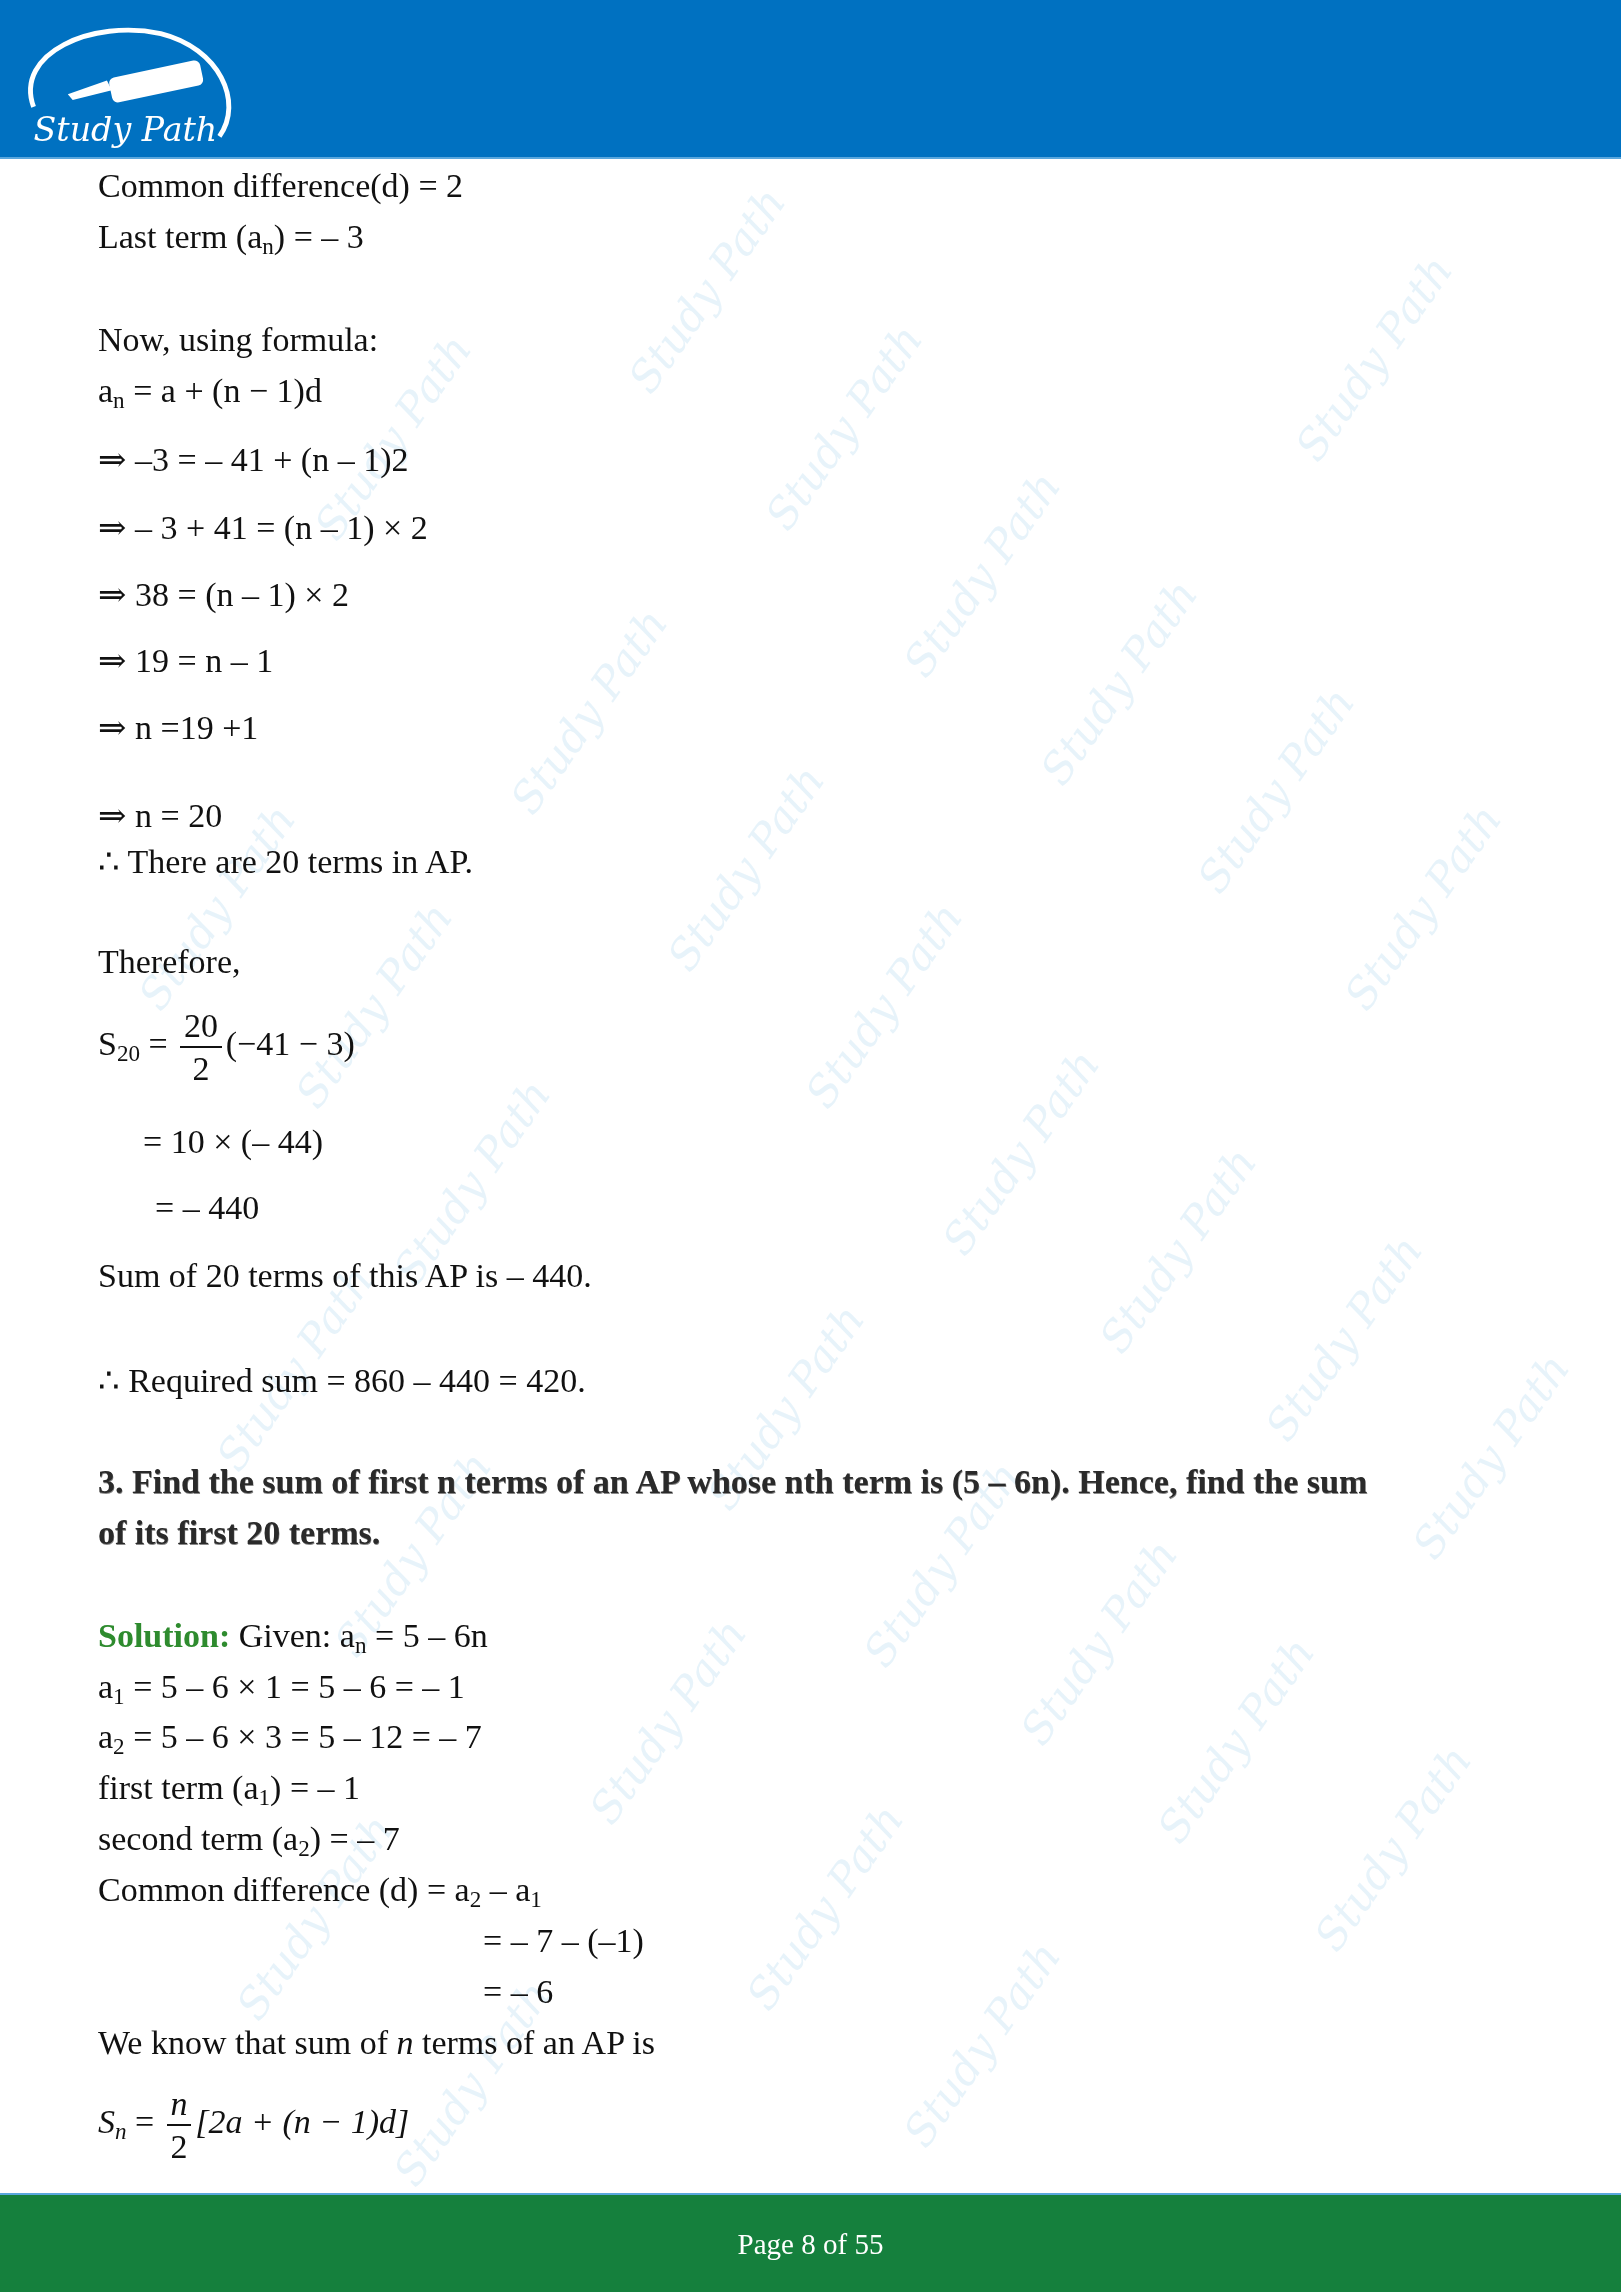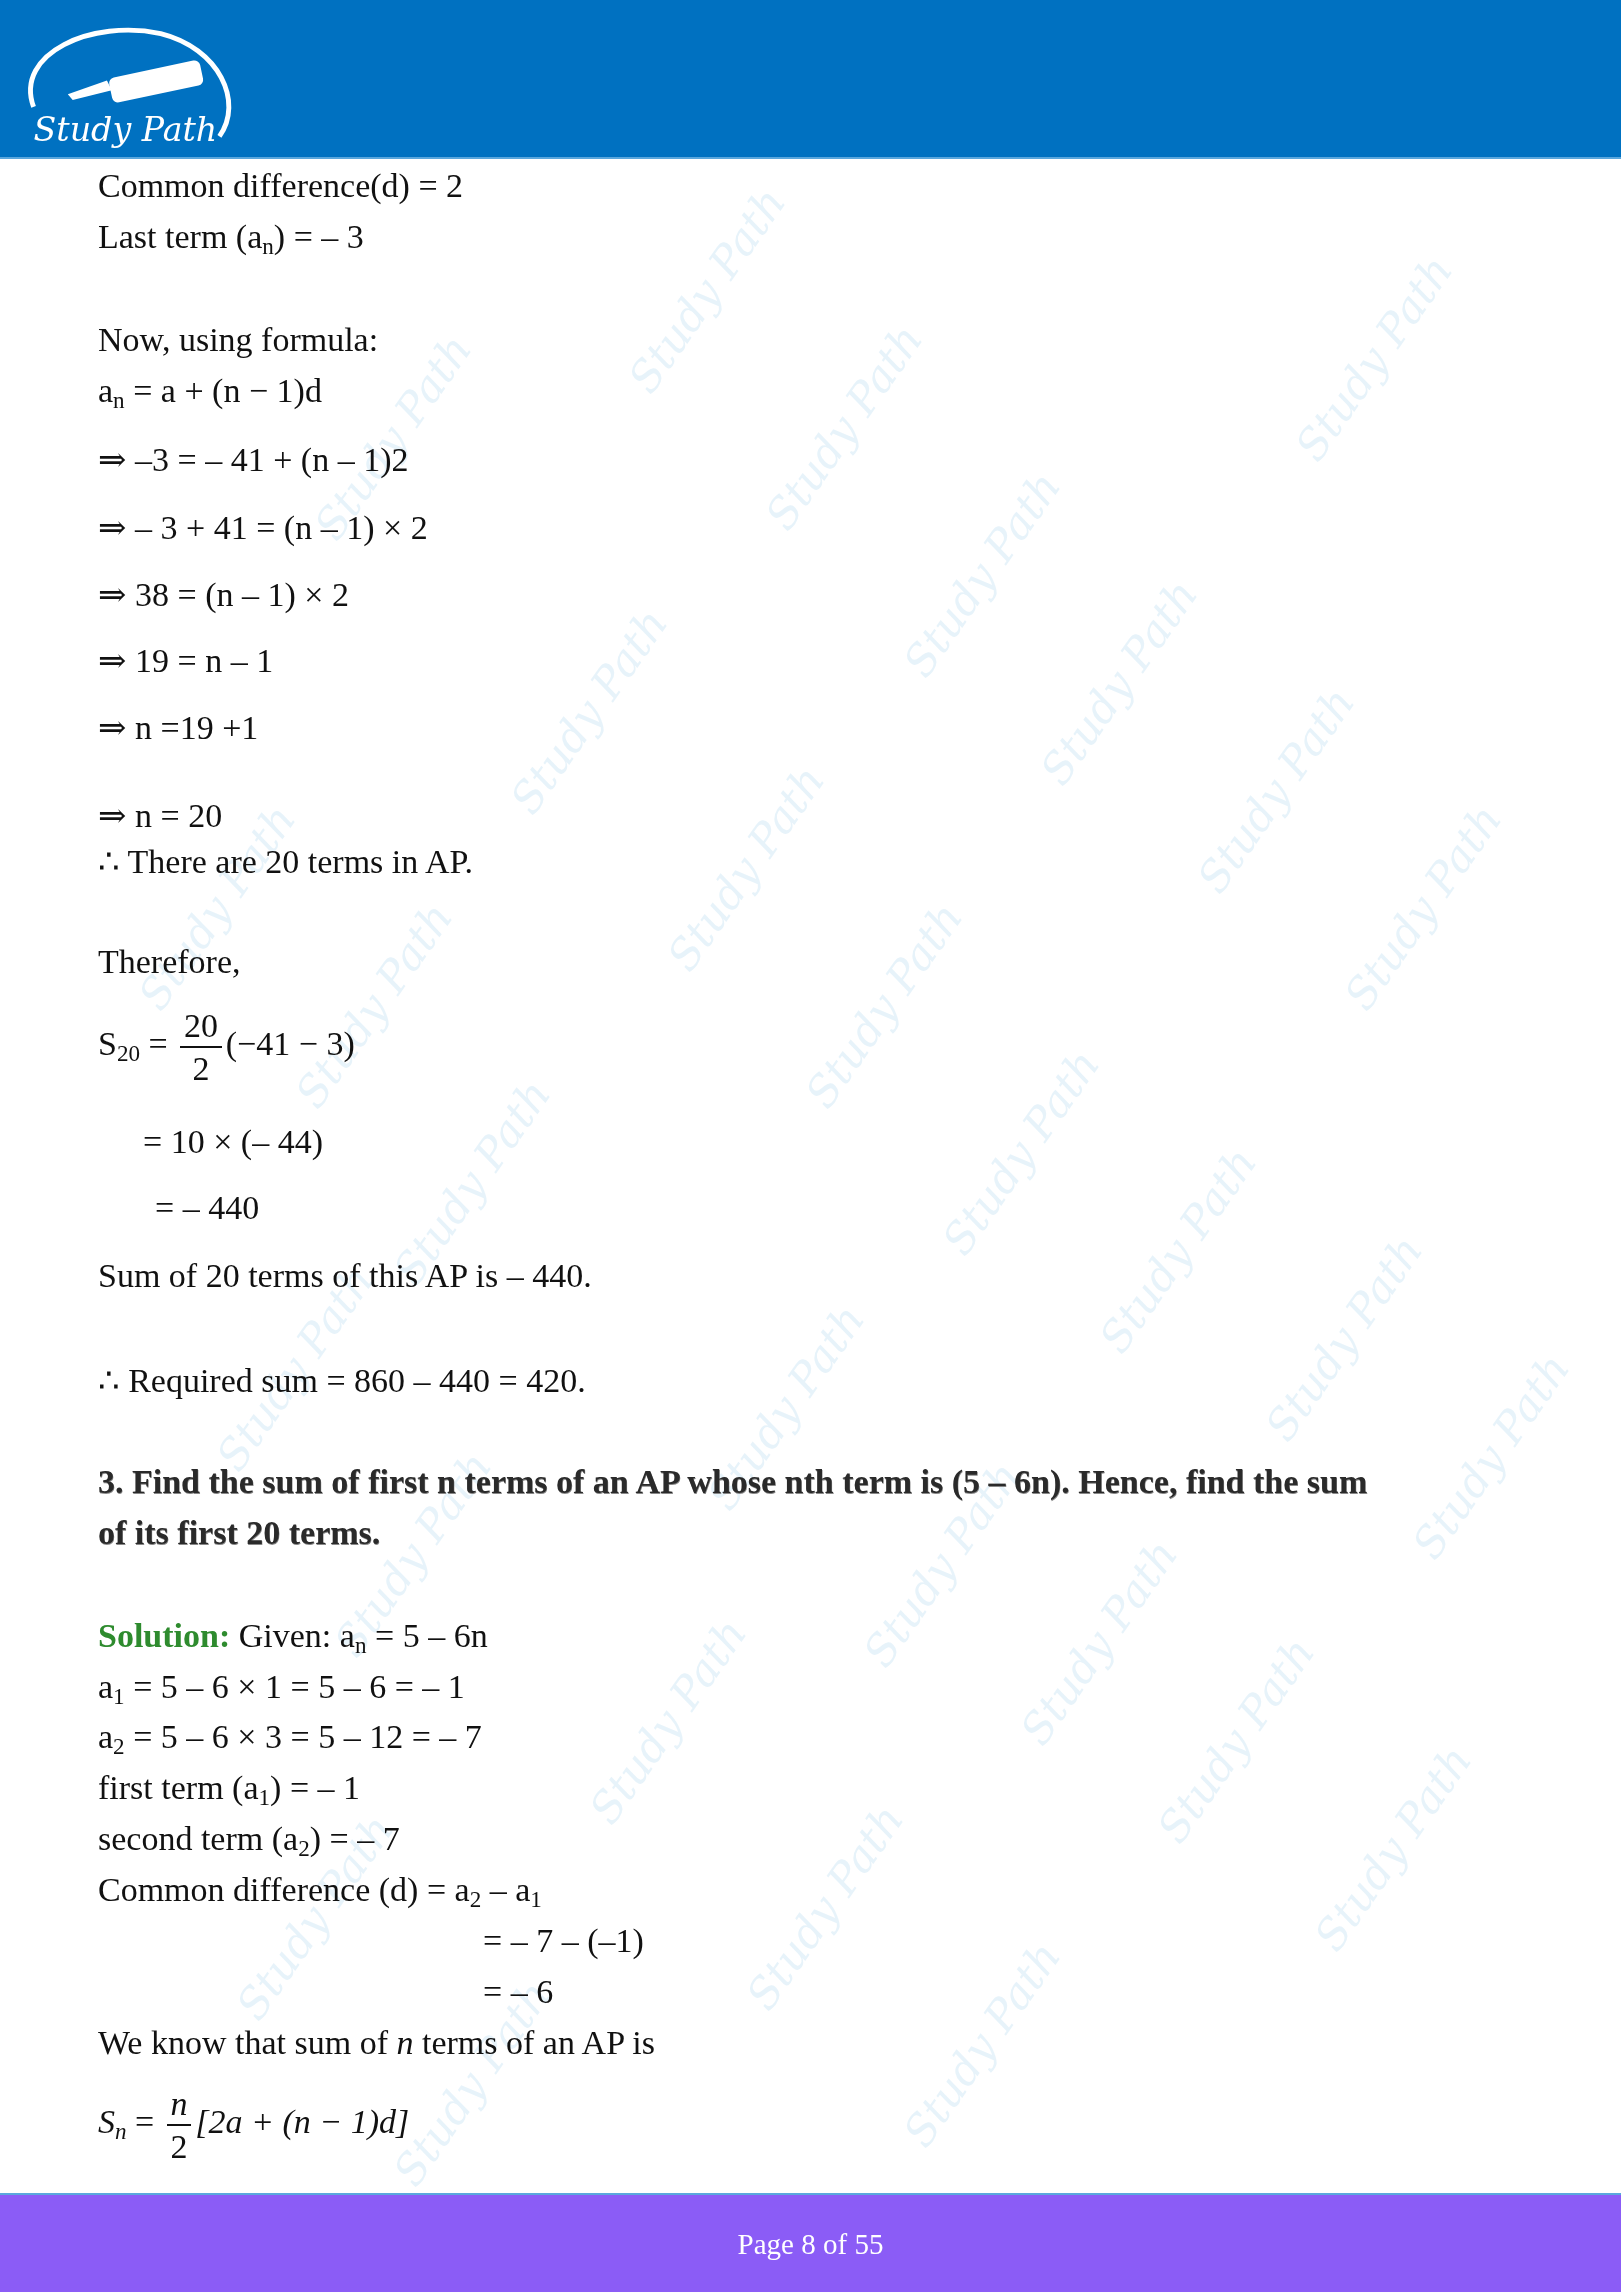--- a/index.html
+++ b/index.html
@@ -18,21 +18,21 @@
       position: absolute; left: 0; right: 0; top: 7.8px;
       text-align: center; color: #fff;
       font-family: "Liberation Serif", serif;
       font-size: 35px; line-height: 45px;
     }
     .logo {
       position: absolute; left: 13.7px; top: 13.7px; width: 225px; height: 137px;
     }
     .footer {
       position: absolute; left: 0; bottom: 0; width: 1621px; height: 98px;
-      background: #8b5cf6; border-top: 2.9px solid #5aa7dd;
+      background: #15803d; border-top: 2.9px solid #5aa7dd;
       color: #fff; text-align: center;
       font-size: 29px; line-height: 98px; font-family: Liberation Serif, serif;
     }
     .content {
       position: absolute; left: 98px; top: 162px; width: 1431px;
       font-size: 34px;
     }
     .line { position: absolute; left: 0; white-space: nowrap; }
     sub { font-size: 0.68em; vertical-align: -0.25em; }
     .q { font-weight: bold; color: #2a2a2a; font-family: "Liberation Serif", serif;

